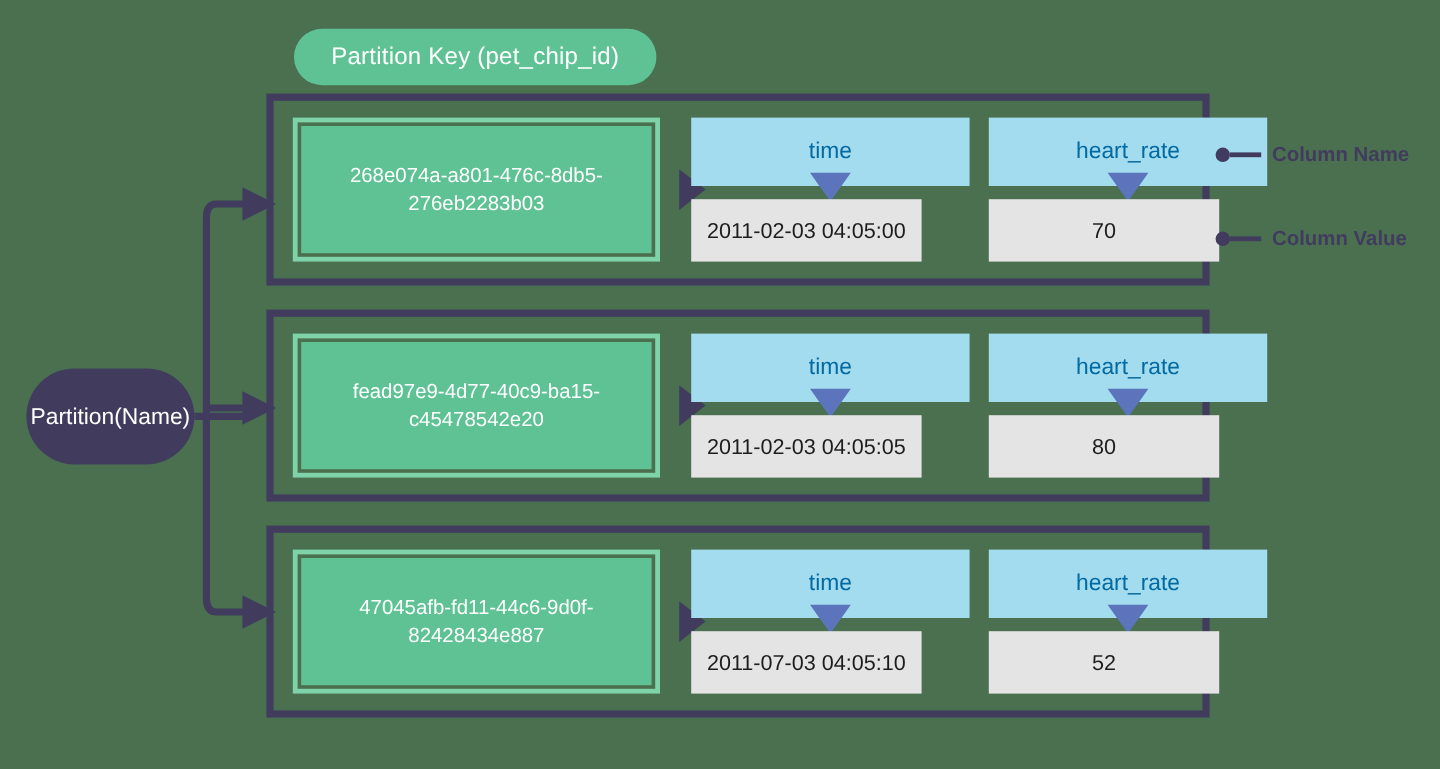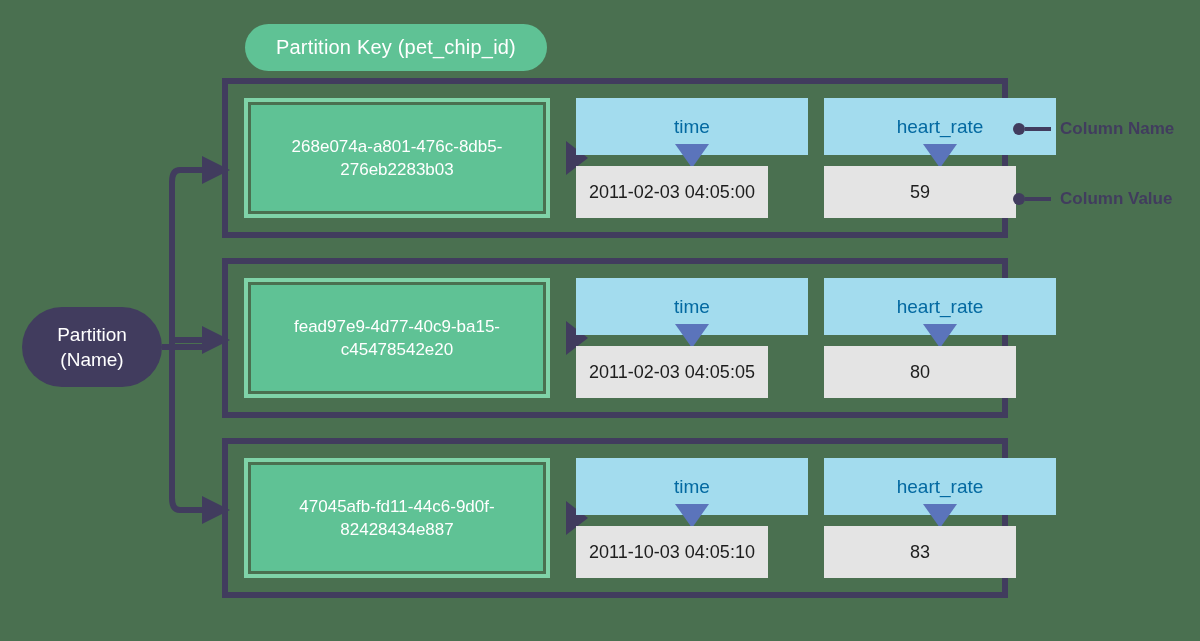--- a/index.html
+++ b/index.html
@@ -43,21 +43,21 @@
     top: 307px;
     width: 140px;
     height: 80px;
     background: #413c5e;
     border-radius: 40px;
     color: #ffffff;
     font-size: 19px;
     line-height: 25px;
     text-align: center;
     display: flex;
-    flex-direction: column;
+    flex-direction: row;
     align-items: center;
     justify-content: center;
   }
 
   
   .bracket {
     position: absolute;
     left: 160px;
     top: 140px;
     width: 70px;
@@ -222,21 +222,21 @@
     </div>
     <div class="tri-right"></div>
     <div class="col c1">
       <div class="col-head">time</div>
       <div class="tri-down"></div>
       <div class="col-val">2011-02-03 04:05:00</div>
     </div>
     <div class="col c2">
       <div class="col-head">heart_rate</div>
       <div class="tri-down"></div>
-      <div class="col-val">59</div>
+      <div class="col-val">70</div>
     </div>
   </div>
 
   <div class="row-box r2">
     <div class="key-cell">
       <div class="key-inner">fead97e9-4d77-40c9-ba15-c45478542e20</div>
     </div>
     <div class="tri-right"></div>
     <div class="col c1">
       <div class="col-head">time</div>
@@ -251,26 +251,26 @@
   </div>
 
   <div class="row-box r3">
     <div class="key-cell">
       <div class="key-inner">47045afb-fd11-44c6-9d0f-82428434e887</div>
     </div>
     <div class="tri-right"></div>
     <div class="col c1">
       <div class="col-head">time</div>
       <div class="tri-down"></div>
-      <div class="col-val">2011-10-03 04:05:10</div>
+      <div class="col-val">2011-07-03 04:05:10</div>
     </div>
     <div class="col c2">
       <div class="col-head">heart_rate</div>
       <div class="tri-down"></div>
-      <div class="col-val">83</div>
+      <div class="col-val">52</div>
     </div>
   </div>
 
   <div class="legend-item l2">
     <span class="legend-dot"></span>
     <span class="legend-line"></span>
     <span class="legend-label">Column Value</span>
   </div>
 
   <div class="legend-item l1">

